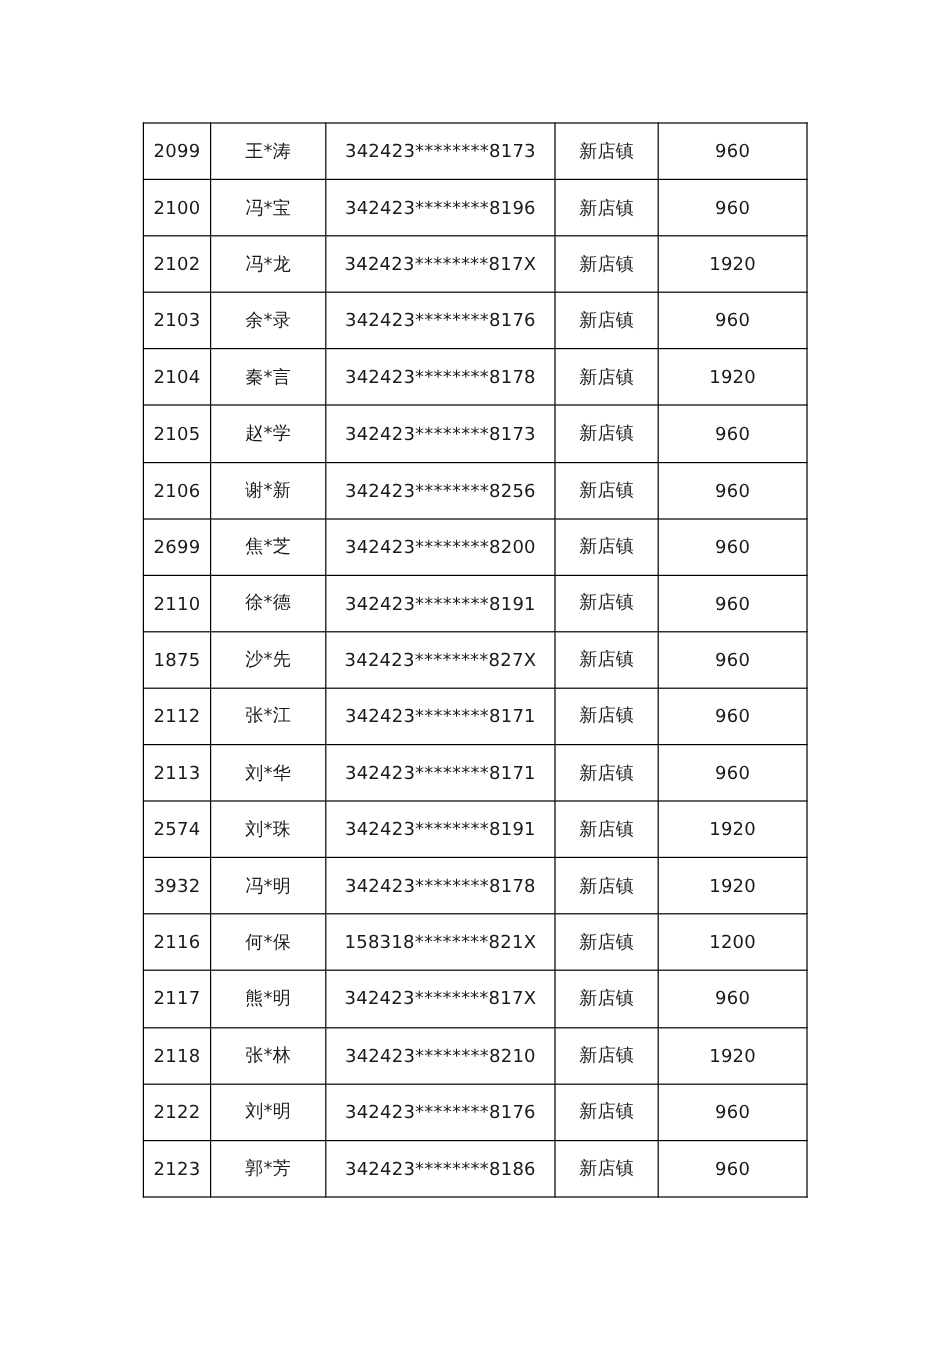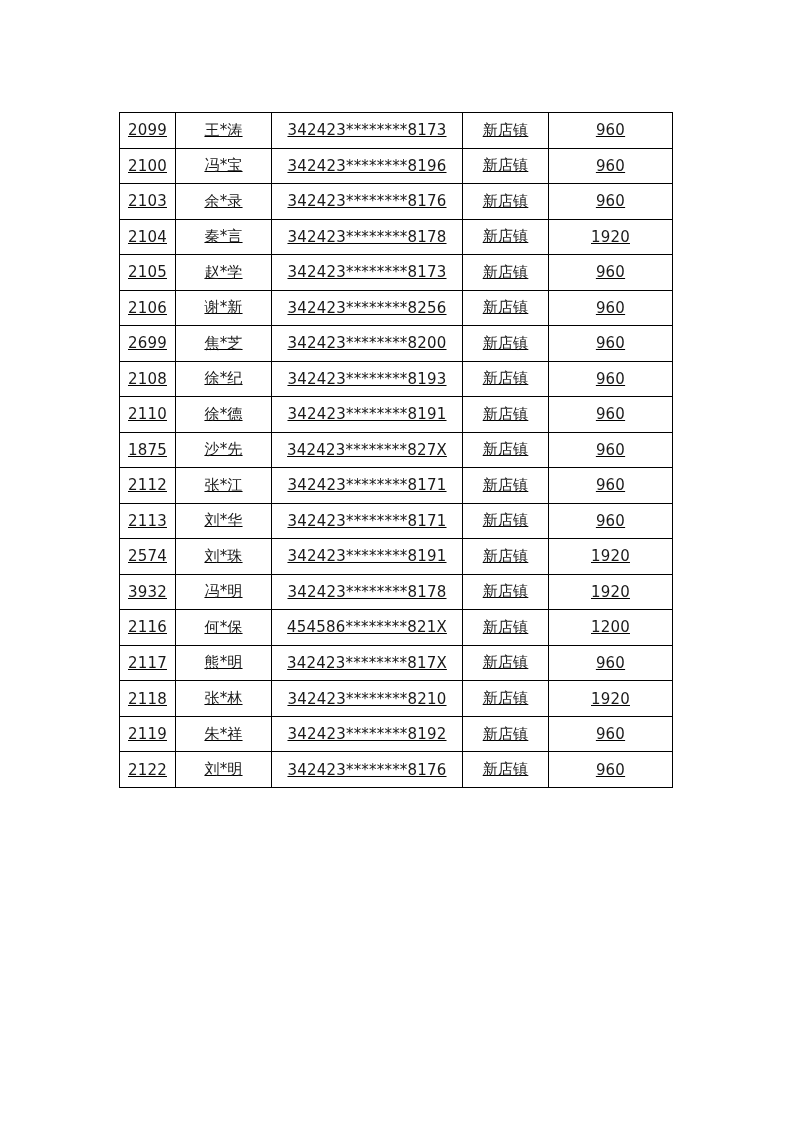--- a/index.html
+++ b/index.html
@@ -11,26 +11,25 @@
     position: relative;
     width: 793px;
     height: 1122px;
     background: #ffffff;
     overflow: hidden;
     font-family: "DejaVu Sans", "Liberation Sans", sans-serif;
   }
   table.doc-table {
     position: absolute;
     left: 119px;
-    top: 112px;
+    top: 102px;
     width: 553px;
-    height: 676px;
+    height: 896px;
     border-collapse: collapse;
     table-layout: fixed;
-    text-decoration: underline;
   }
   table.doc-table td {
     border: 1.5px solid #000000;
     text-align: center;
     vertical-align: middle;
     font-size: 15px;
     color: #1a1a1a;
     padding: 0;
     overflow: hidden;
     white-space: nowrap;
@@ -64,20 +63,27 @@
         <td>960</td>
       </tr>
         <tr>
         <td>2100</td>
         <td>冯*宝</td>
         <td>342423********8196</td>
         <td>新店镇</td>
         <td>960</td>
       </tr>
         <tr>
+        <td>2102</td>
+        <td>冯*龙</td>
+        <td>342423********817X</td>
+        <td>新店镇</td>
+        <td>1920</td>
+      </tr>
+        <tr>
         <td>2103</td>
         <td>余*录</td>
         <td>342423********8176</td>
         <td>新店镇</td>
         <td>960</td>
       </tr>
         <tr>
         <td>2104</td>
         <td>秦*言</td>
         <td>342423********8178</td>
@@ -95,27 +101,20 @@
         <td>2106</td>
         <td>谢*新</td>
         <td>342423********8256</td>
         <td>新店镇</td>
         <td>960</td>
       </tr>
         <tr>
         <td>2699</td>
         <td>焦*芝</td>
         <td>342423********8200</td>
-        <td>新店镇</td>
-        <td>960</td>
-      </tr>
-        <tr>
-        <td>2108</td>
-        <td>徐*纪</td>
-        <td>342423********8193</td>
         <td>新店镇</td>
         <td>960</td>
       </tr>
         <tr>
         <td>2110</td>
         <td>徐*德</td>
         <td>342423********8191</td>
         <td>新店镇</td>
         <td>960</td>
       </tr>
@@ -150,47 +149,47 @@
         <tr>
         <td>3932</td>
         <td>冯*明</td>
         <td>342423********8178</td>
         <td>新店镇</td>
         <td>1920</td>
       </tr>
         <tr>
         <td>2116</td>
         <td>何*保</td>
-        <td>454586********821X</td>
+        <td>158318********821X</td>
         <td>新店镇</td>
         <td>1200</td>
       </tr>
         <tr>
         <td>2117</td>
         <td>熊*明</td>
         <td>342423********817X</td>
         <td>新店镇</td>
         <td>960</td>
       </tr>
         <tr>
         <td>2118</td>
         <td>张*林</td>
         <td>342423********8210</td>
         <td>新店镇</td>
         <td>1920</td>
       </tr>
         <tr>
-        <td>2119</td>
-        <td>朱*祥</td>
-        <td>342423********8192</td>
+        <td>2122</td>
+        <td>刘*明</td>
+        <td>342423********8176</td>
         <td>新店镇</td>
         <td>960</td>
       </tr>
         <tr>
-        <td>2122</td>
-        <td>刘*明</td>
-        <td>342423********8176</td>
+        <td>2123</td>
+        <td>郭*芳</td>
+        <td>342423********8186</td>
         <td>新店镇</td>
         <td>960</td>
       </tr>
       </tbody>
   </table>
 </div>
 
 </body></html>

